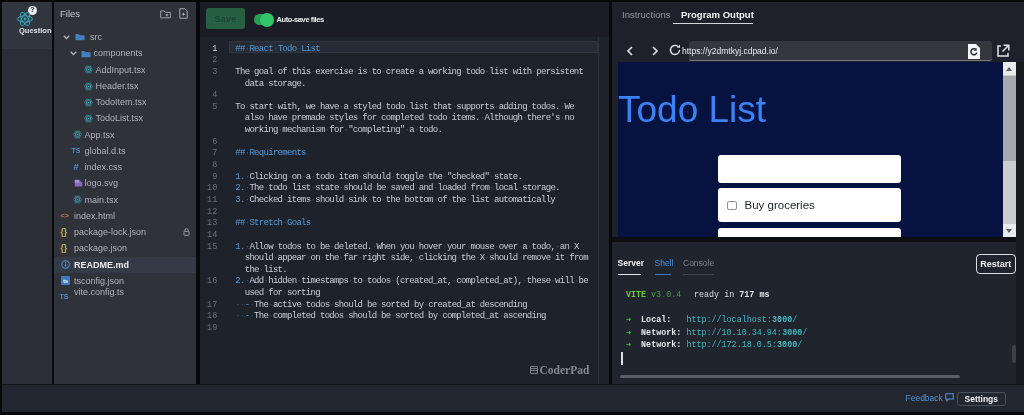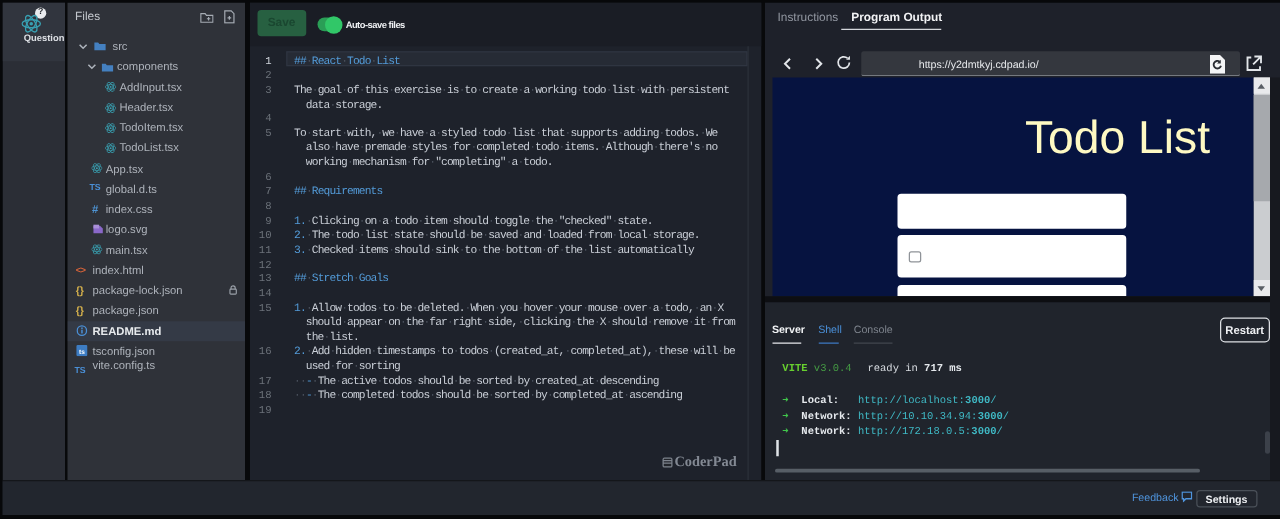--- a/index.html
+++ b/index.html
@@ -229,38 +229,39 @@
     <path fill="none" stroke="#e2e5e9" stroke-width="1.6" d="M6 1 L2 5 l4 4"></path>
   </svg>
 <svg class="abs" style="left:650.5px;top:45.5px" width="8" height="10" viewBox="0 0 8 10">
     <path fill="none" stroke="#e2e5e9" stroke-width="1.6" d="M2 1 l4 4 l-4 4"></path>
   </svg>
 <svg class="abs" style="left:669px;top:44px" width="12" height="12" viewBox="0 0 14 14">
     <path fill="none" stroke="#e2e5e9" stroke-width="1.6" d="M12.3 7 a5.3 5.3 0 1 1 -1.8 -4"></path>
     <path fill="#e2e5e9" d="M12.8 0.8 v3.6 h-3.6 z"></path>
   </svg>
 <div class="abs" style="left:689px;top:40.6px;width:303px;height:20.3px;background:#34373e;border-radius:2px;border-bottom:1px solid #75797f"></div>
-<div class="abs" style="left:735px;top:40.6px;height:20.3px;line-height:20.3px;font-size:8.5px;color:#e8eaed">https://y2dmtkyj.cdpad.io/</div>
+<div class="abs" style="left:682px;top:40.6px;height:20.3px;line-height:20.3px;font-size:8.5px;color:#e8eaed">https://y2dmtkyj.cdpad.io/</div>
 
 <svg class="abs" style="left:966.5px;top:43.5px" width="14" height="15" viewBox="0 0 14 15">
     <path fill="#f4f5f6" d="M1 0 h8 l4 4 v11 H1 z"></path>
     <path fill="none" stroke="#2a2d33" stroke-width="1.5" d="M9.8 8.6 a3 3 0 1 1 -1 -3.2"></path>
     <path fill="#2a2d33" d="M9.6 3.8 v3 h-3 z"></path>
   </svg>
 
 <svg class="abs" style="left:996px;top:44px" width="14" height="14" viewBox="0 0 14 14">
     <path fill="none" stroke="#e2e5e9" stroke-width="1.5" d="M5 2 H2 v10 h10 V9"></path>
     <path fill="none" stroke="#e2e5e9" stroke-width="1.5" d="M7.5 1.2 H12.8 V6.5 M12.5 1.5 L6.5 7.5"></path>
   </svg>
 
 <div class="abs" style="left:618px;top:62px;width:385px;height:175px;background:#061340;overflow:hidden">
-  <div style="position:absolute;left:0;top:29px;width:350px;text-align:right;font-size:37px;color:#fef9c3;line-height:37px;letter-spacing:0px">Todo List</div>
+  <div style="position:absolute;left:0;top:29px;width:350px;text-align:left;font-size:37px;color:#3b82f6;line-height:37px;letter-spacing:0px">Todo List</div>
   <div style="position:absolute;left:100px;top:93.4px;width:183px;height:27.6px;background:#fff;border-radius:3px"></div>
   <div style="position:absolute;left:100px;top:126px;width:183px;height:34px;background:#fff;border-radius:3px"></div>
   <div style="position:absolute;left:109px;top:138.5px;width:9.5px;height:9.5px;border:1.5px solid #8f9398;border-radius:2px"></div>
+  <div style="position:absolute;left:126.5px;top:126px;height:34px;line-height:34px;font-size:11.5px;color:#24282c">Buy groceries</div>
   <div style="position:absolute;left:100px;top:165.5px;width:183px;height:9.5px;background:#fff;border-radius:3px 3px 0 0"></div>
 </div>
 
 <div class="abs" style="left:1003px;top:62px;width:13px;height:175px;background:#cbcdd0"></div>
 <div class="abs" style="left:1003px;top:62px;width:13px;height:13px;background:#e9eaec"></div>
 <div class="abs" style="left:1006px;top:67px;width:0;height:0;border-left:3.5px solid transparent;border-right:3.5px solid transparent;border-bottom:4.5px solid #5a5f66"></div>
 <div class="abs" style="left:1003px;top:76px;width:13px;height:85px;background:#a6a9ad"></div>
 <div class="abs" style="left:1003px;top:224px;width:13px;height:13px;background:#e9eaec"></div>
 <div class="abs" style="left:1006px;top:229px;width:0;height:0;border-left:3.5px solid transparent;border-right:3.5px solid transparent;border-top:4.5px solid #5a5f66"></div>
 

